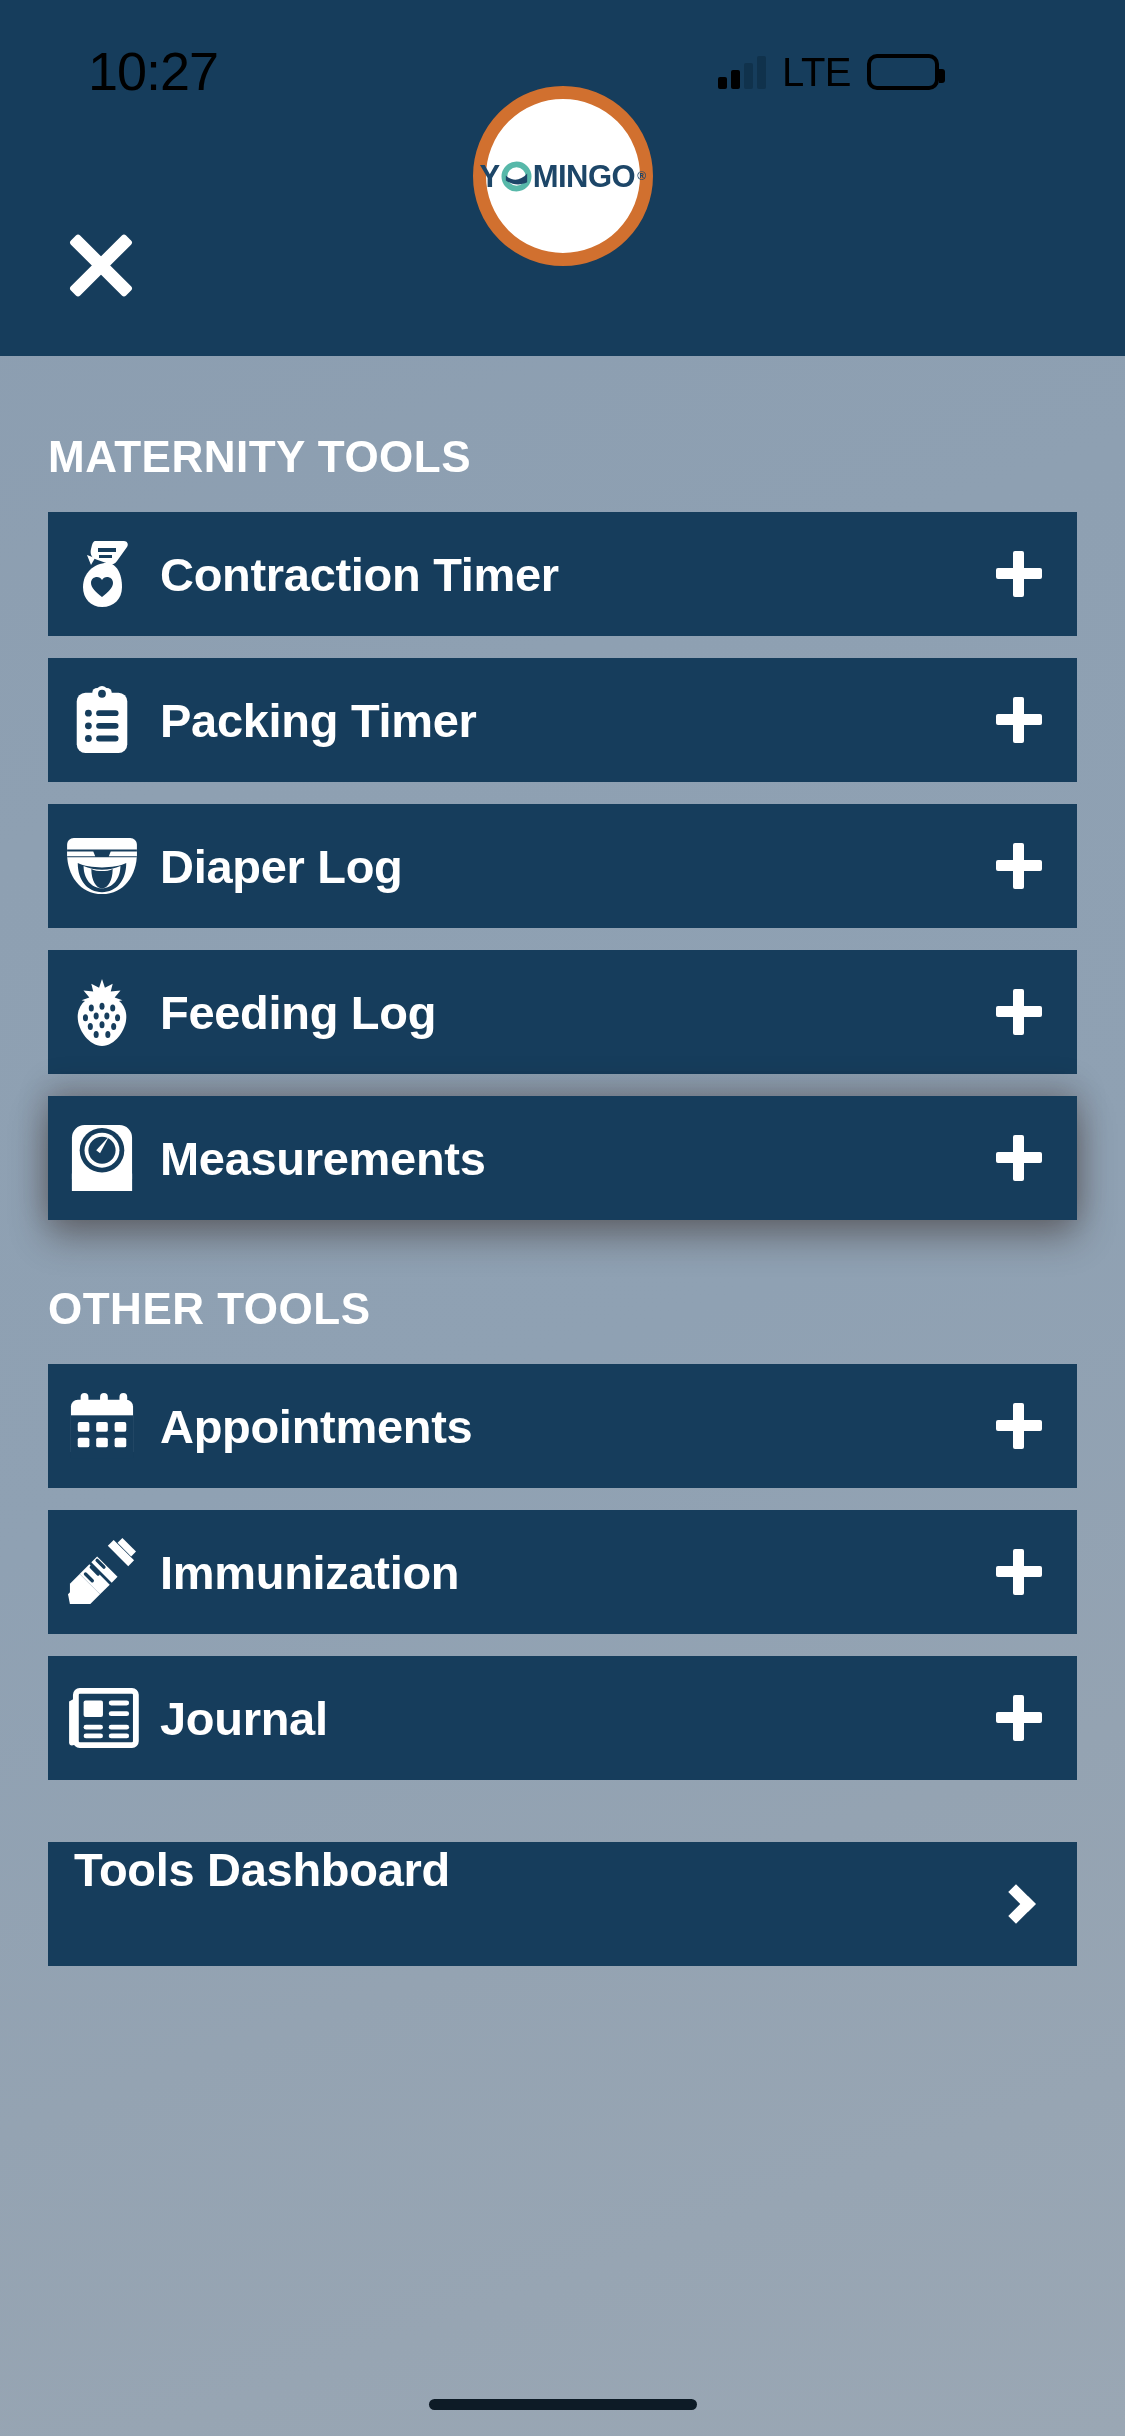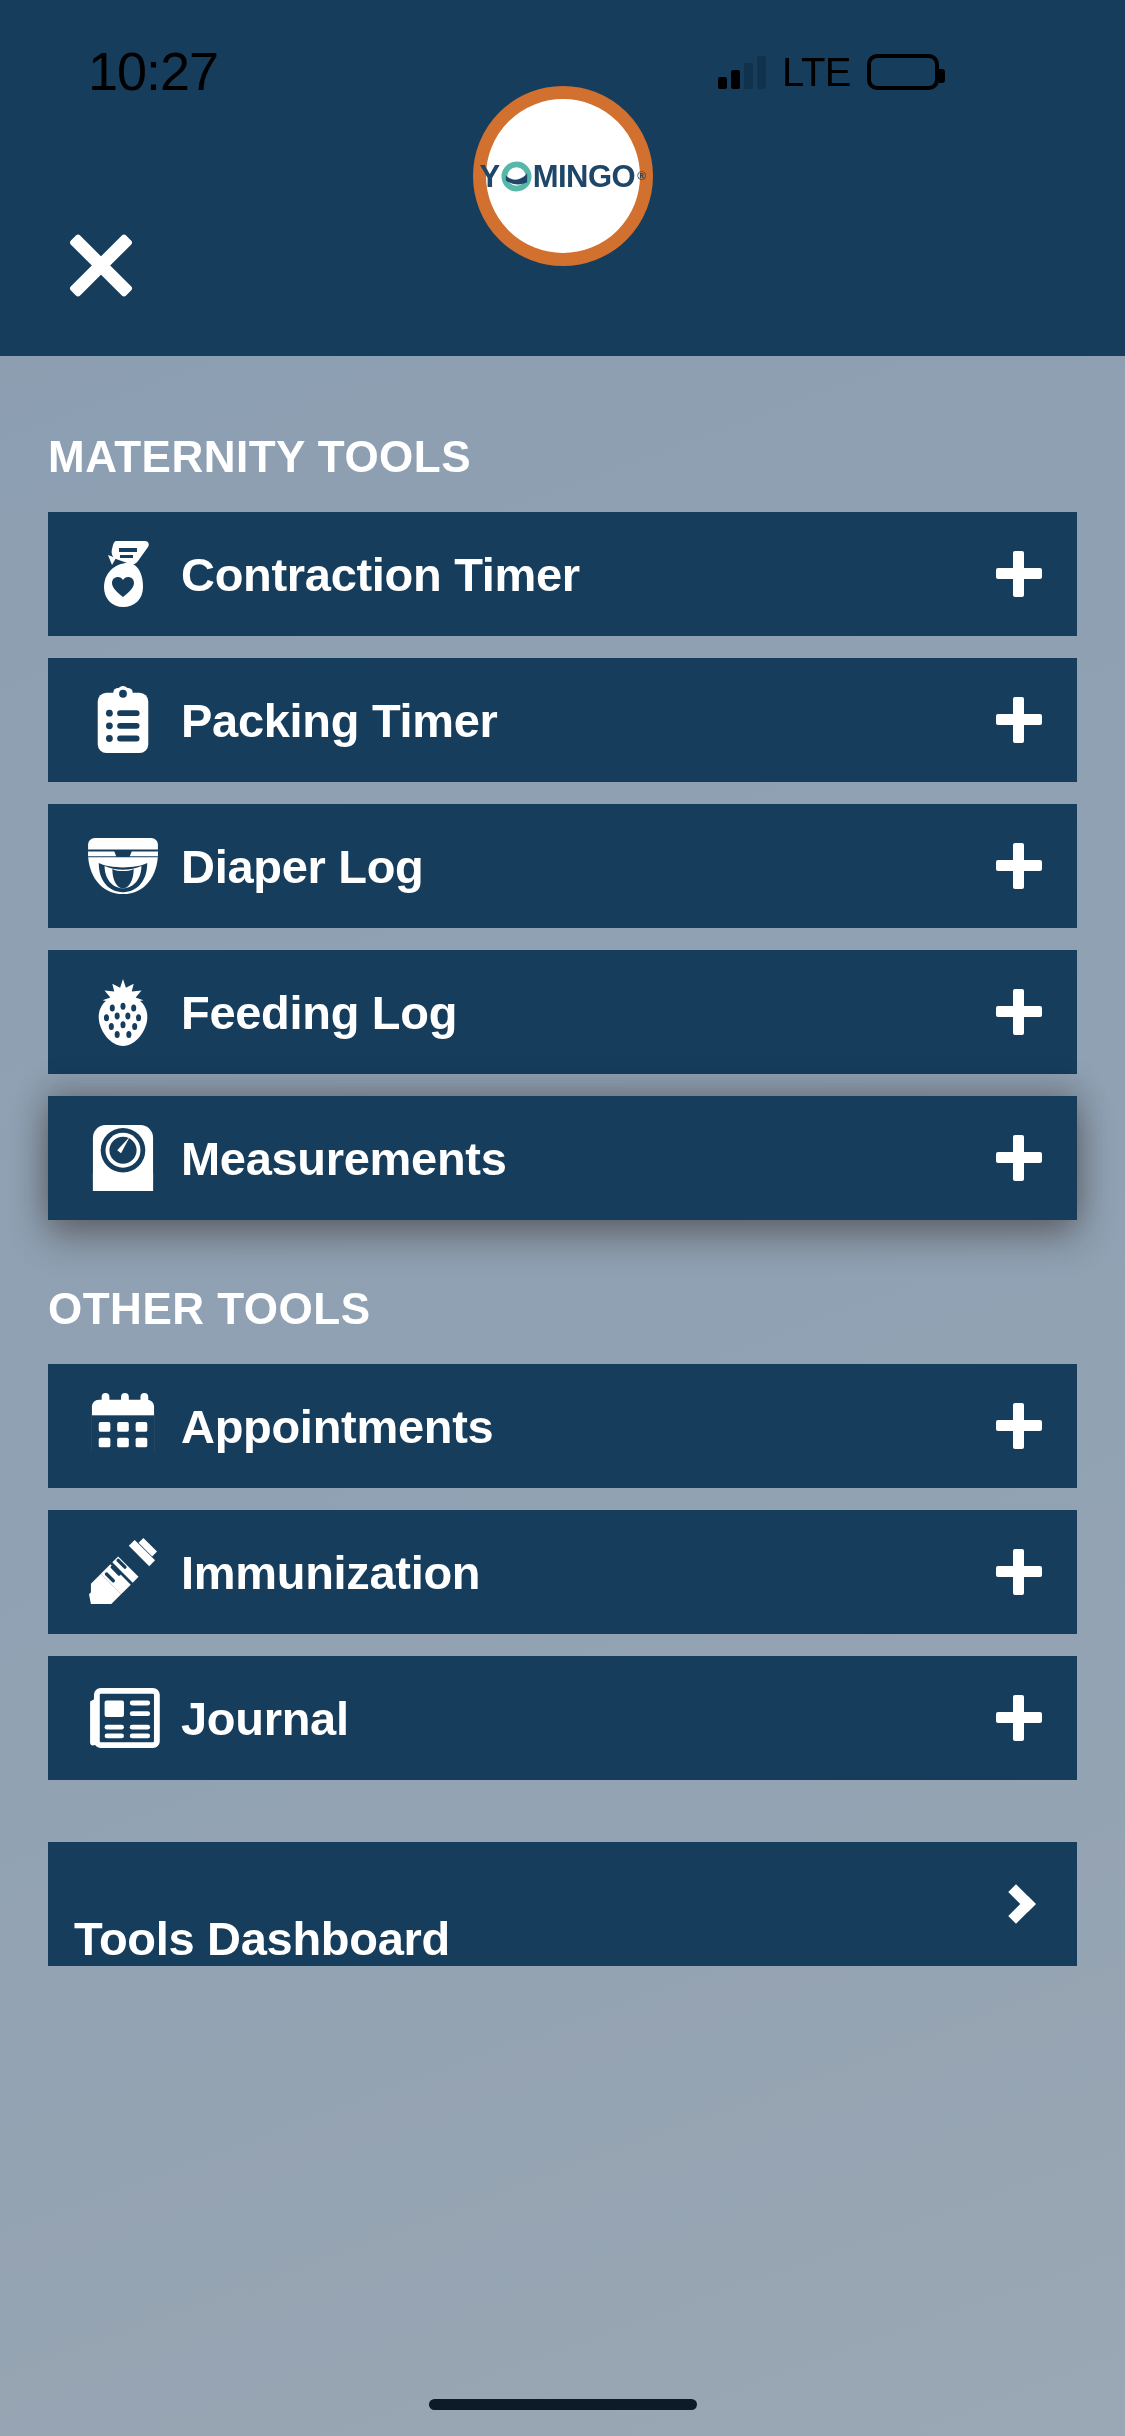--- a/index.html
+++ b/index.html
@@ -86,21 +86,20 @@
   }
   .section-title.other { margin-top:64px; }
 
   .row {
     position:relative;
     margin:16px 48px 22px 48px;
     height:124px;
     background:#163d5c;
     display:flex; align-items:center;
     cursor:pointer;
-    padding-left:21px;
   }
   .row.elevated {
     box-shadow:0 16px 34px rgba(40,24,16,0.42), 0 -10px 28px rgba(40,24,16,0.22);
   }
   .row-icon {
     width:108px; min-width:108px; height:124px;
     display:flex; align-items:center; justify-content:center;
     color:#fff;
   }
   .row-icon svg { display:block; }
@@ -120,21 +119,21 @@
   .plus::before { left:0; top:17px; width:46px; height:11px; }
   .plus::after  { top:0; left:17px; width:11px; height:46px; }
   .chev {
     width:28px; height:28px;
     border-right:11px solid #fff; border-bottom:11px solid #fff;
     transform:rotate(-45deg); margin-right:6px;
   }
 
   .dash-row {
     position:relative; margin:62px 48px 0 48px; height:124px;
-    background:#163d5c; display:flex; align-items:flex-end; cursor:pointer;
+    background:#163d5c; display:flex; align-items:flex-start; cursor:pointer;
   }
   .dash-label {
     flex:1; color:#fff; font-size:47px; font-weight:700;
     letter-spacing:-0.3px; margin-left:26px;
   }
 
   
   .home-ind {
     position:absolute; bottom:26px; left:50%; transform:translateX(-50%);
     width:268px; height:11px; background:#0d1b26; border-radius:6px;

